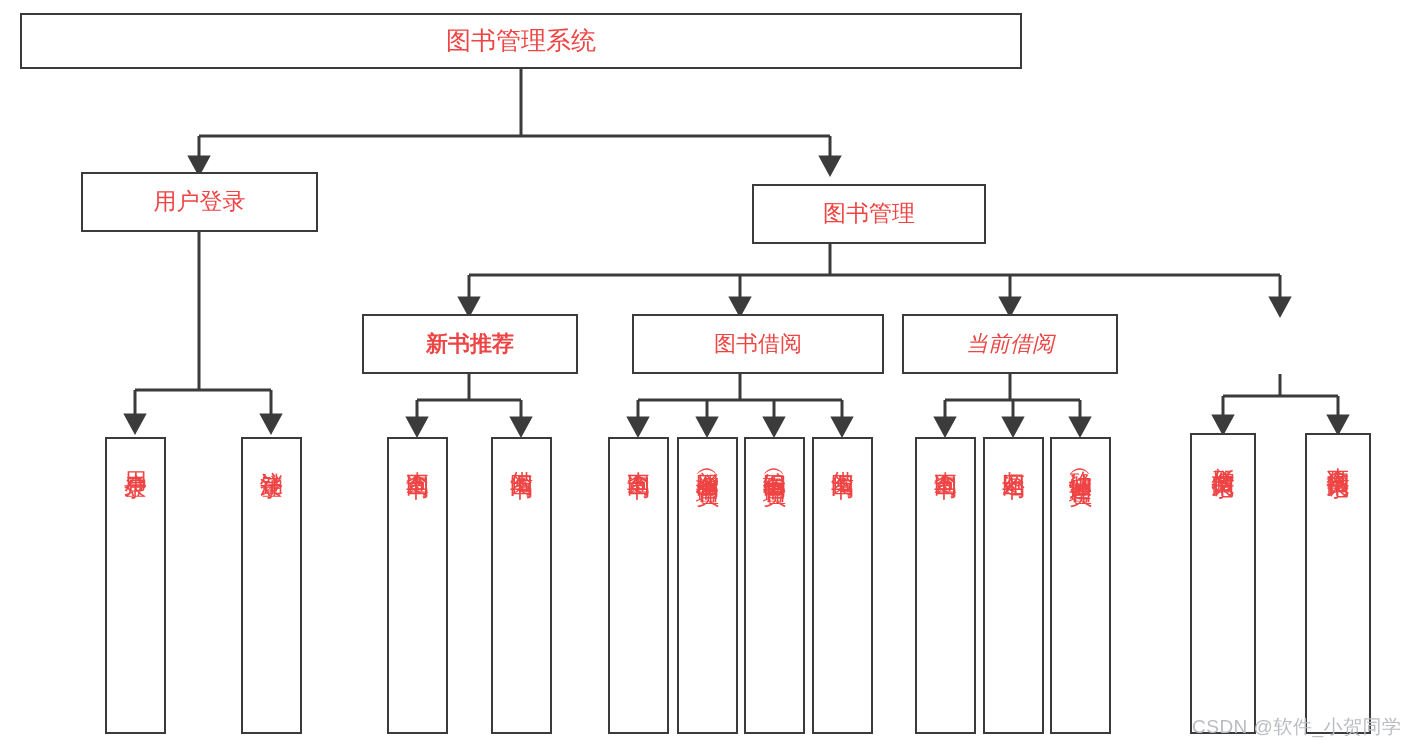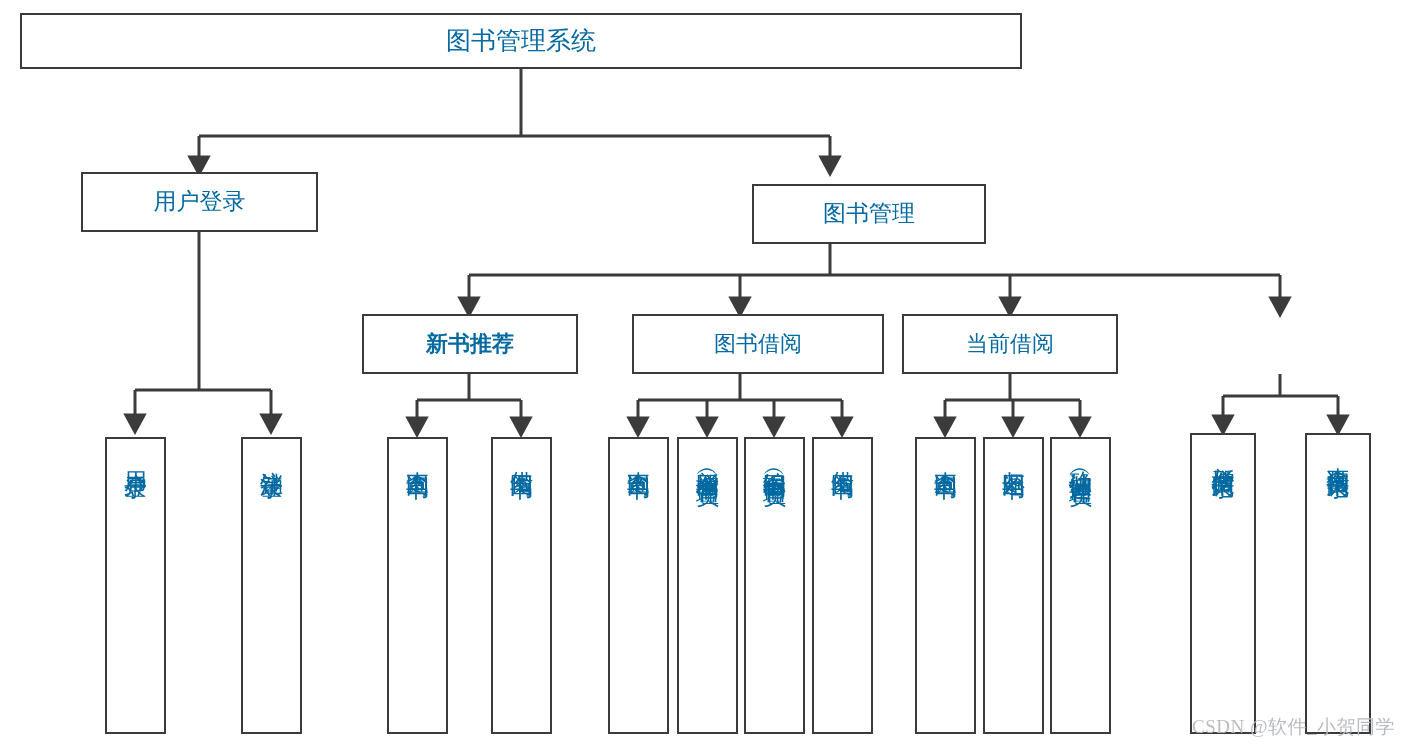--- a/index.html
+++ b/index.html
@@ -27,21 +27,21 @@
     pointer-events: none;
   }
   .node {
     position: absolute;
     box-sizing: border-box;
     background: #ffffff;
     border: 2.5px solid #3b3b3b;
     display: flex;
     align-items: center;
     justify-content: center;
-    color: #0369a1;
+    color: #ef4444;
     text-align: center;
     line-height: 1.18;
   }
   .node.root {
     font-size: 25px;
   }
   .node.lvl2 {
     font-size: 23px;
   }
   .node.lvl3 {
@@ -60,21 +60,21 @@
     writing-mode: vertical-rl;
     text-orientation: upright;
     display: block;
   }
   .watermark {
     position: absolute;
     font-size: 19px;
     color: #b9bcc0;
     letter-spacing: 0.5px;
     white-space: nowrap;
-    font-family: Liberation Serif, serif;
+    font-family: Liberation Sans, sans-serif;
   }
 </style>
 </head>
 <body>
 
 <div id="canvas">
 
   <svg class="wires" viewBox="0 0 1405 747" xmlns="http://www.w3.org/2000/svg">
     <defs>
       <marker id="arrow" markerWidth="9" markerHeight="9" refX="3.2" refY="4.5" orient="auto" markerUnits="strokeWidth">
@@ -135,21 +135,21 @@
   <div class="node lvl2" style="left:712px; top:184px; width:234px; height:60px;margin-left:40px;">
     <span class="lbl">图书管理</span>
   </div>
 
   <div class="node lvl3" style="left:362px; top:314px; width:216px; height:60px;font-weight:bold;">
     <span class="lbl">新书推荐</span>
   </div>
   <div class="node lvl3" style="left:632px; top:314px; width:252px; height:60px;">
     <span class="lbl">图书借阅</span>
   </div>
-  <div class="node lvl3" style="left:902px; top:314px; width:216px; height:60px;">
+  <div class="node lvl3" style="left:902px; top:314px; width:216px; height:60px;font-style:italic;">
     <span class="lbl">当前借阅</span>
   </div>
 
   <div class="node leaf" style="left:105px; top:437px; width:61px; height:297px;">
     <span class="lbl">用户登录</span>
   </div>
   <div class="node leaf" style="left:241px; top:437px; width:61px; height:297px;">
     <span class="lbl">注销登录</span>
   </div>
 

